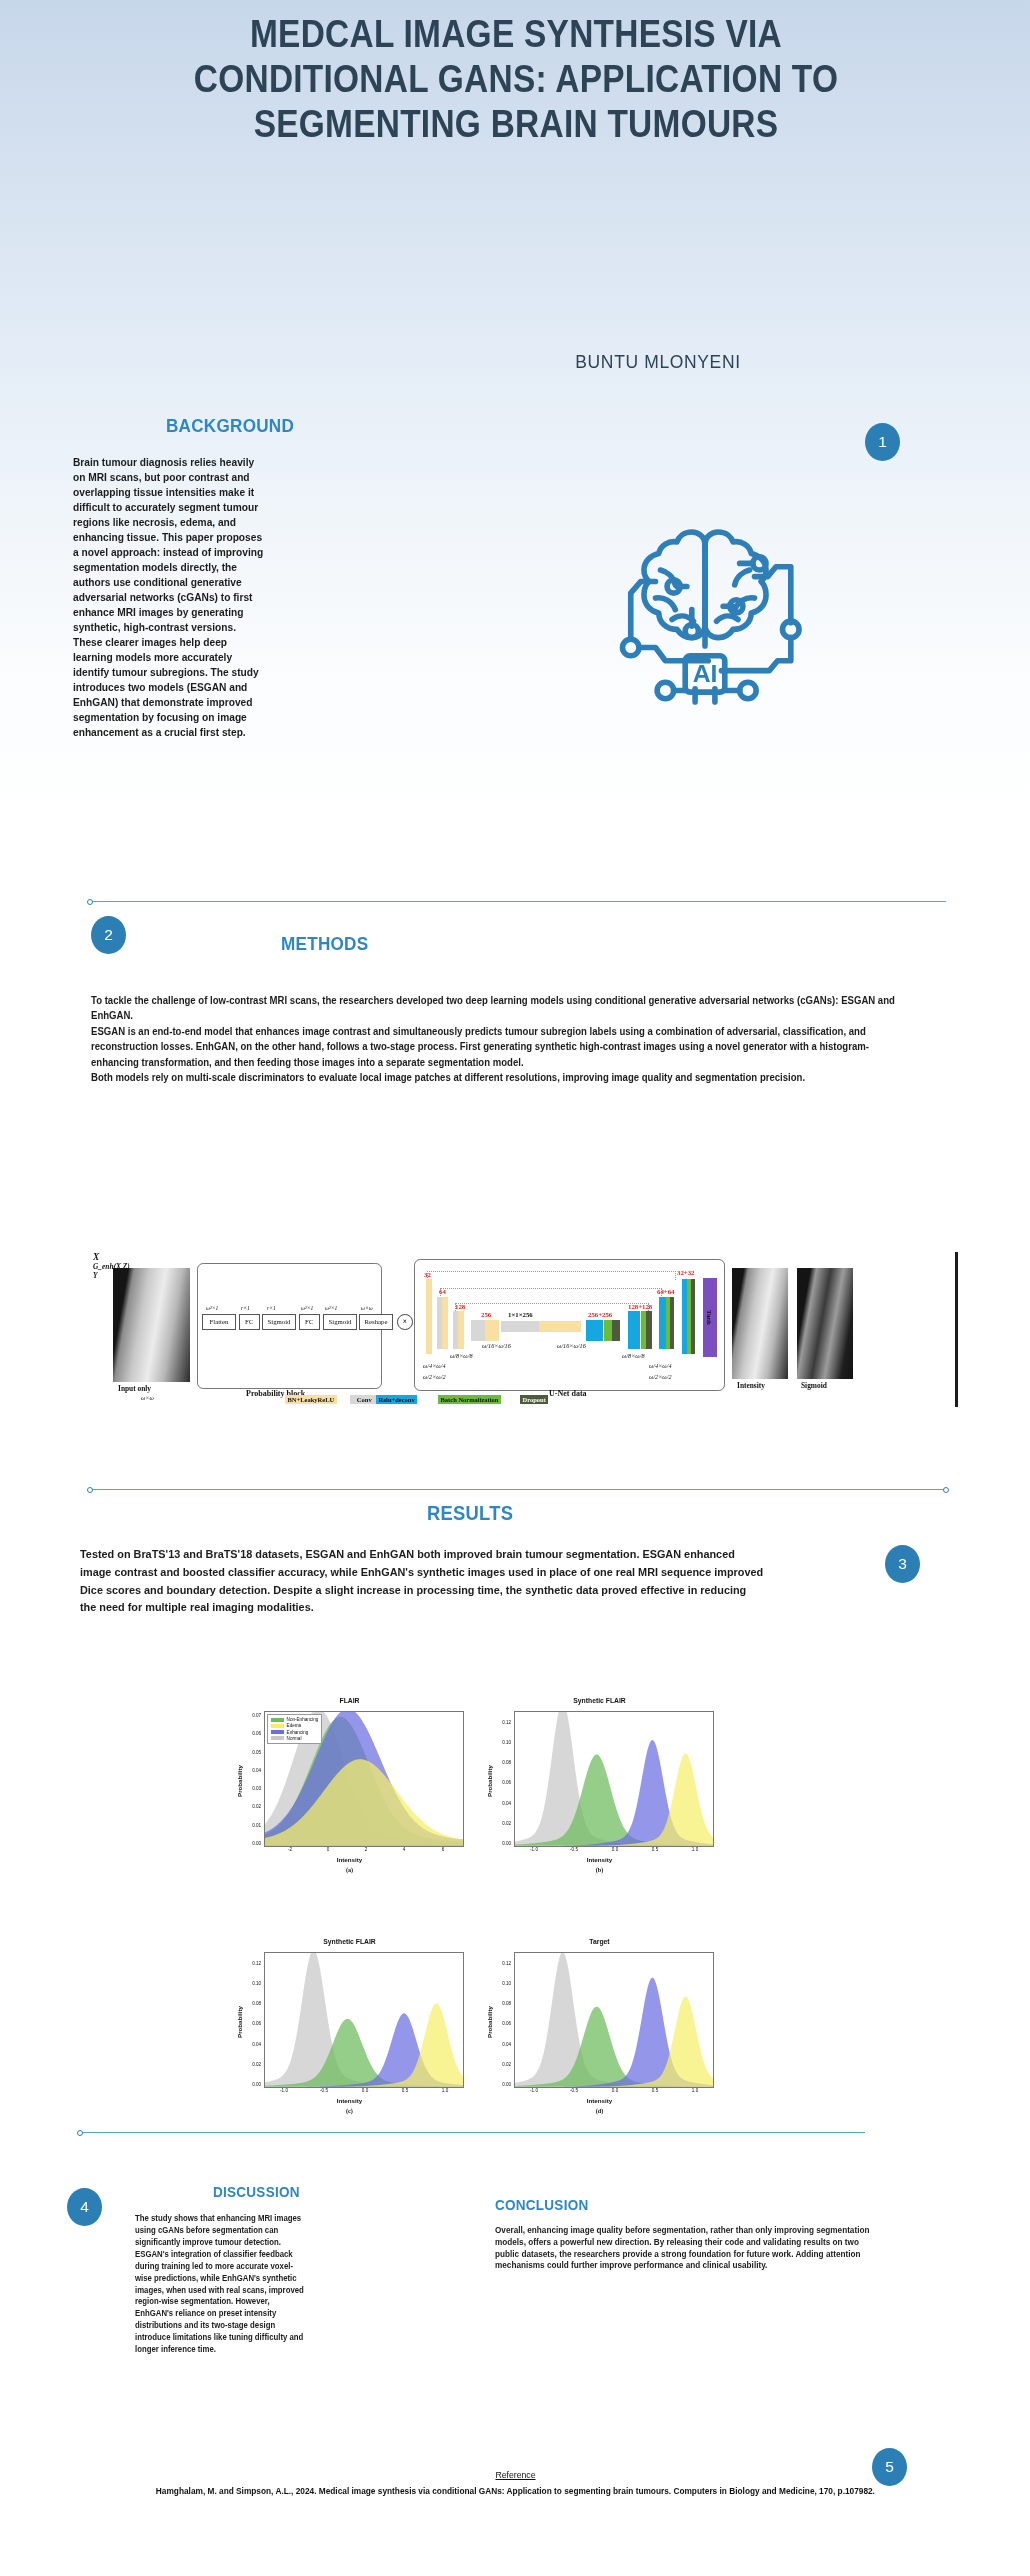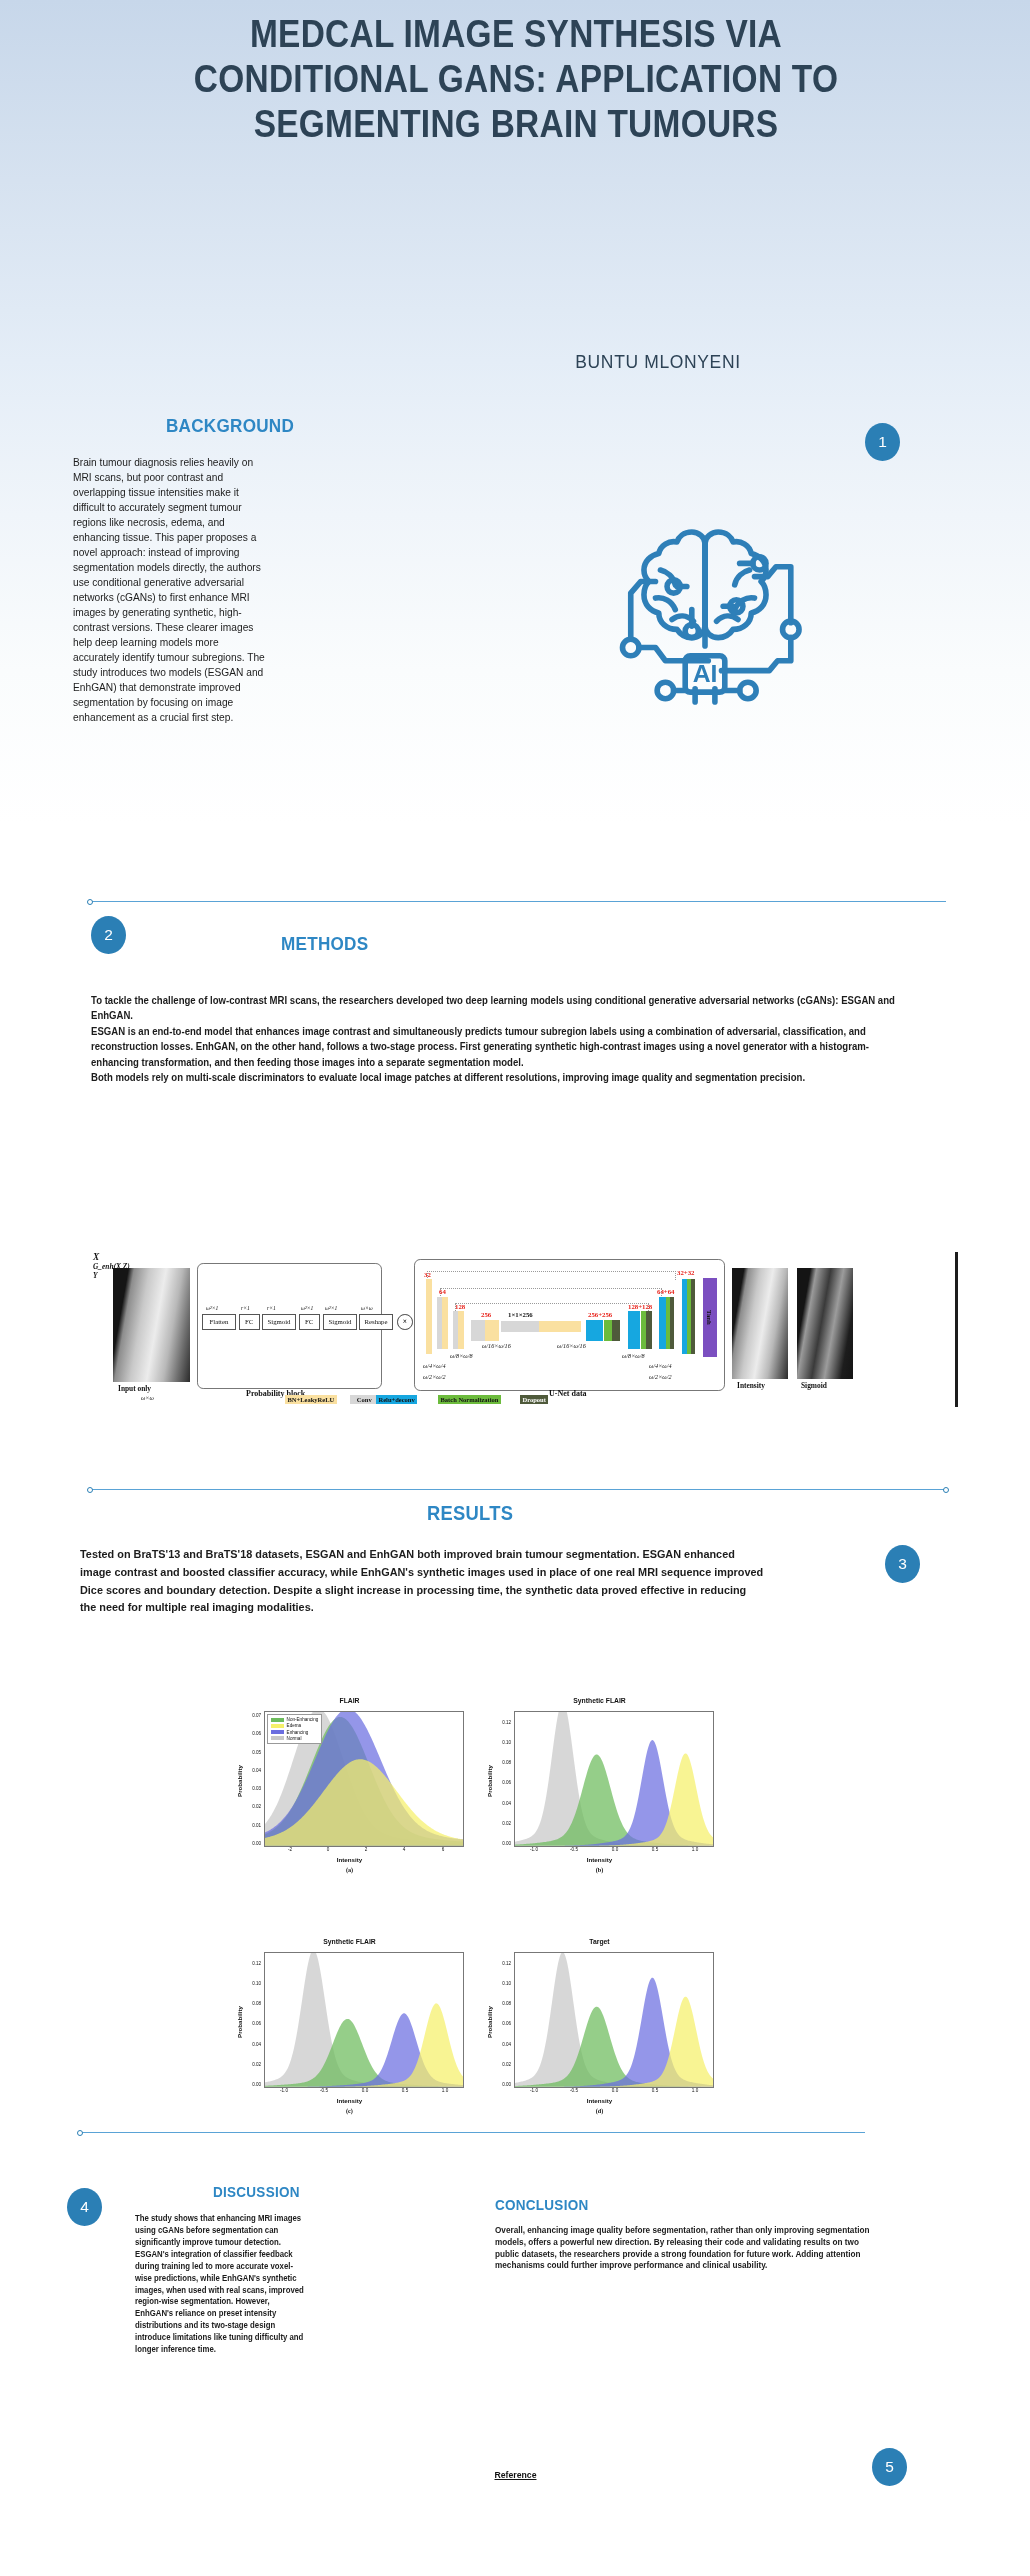--- a/index.html
+++ b/index.html
@@ -51,21 +51,21 @@
   .body-text{color:#1c1c1c;}
   .narrow{
     font-family:"Liberation Sans Narrow","Liberation Sans",sans-serif;
     font-weight:700;transform:scaleX(.93);transform-origin:left top;
   }
 
   
   #bg-head{left:166px;top:415px;font-size:19px;}
   #bg-body{
     position:absolute;left:73px;top:456px;width:192px;
-    font-size:10.2px;line-height:1.47;font-weight:400;
+    font-size:10.2px;line-height:1.47;font-weight:700;
   }
   #brain{position:absolute;left:606px;top:501px;width:198px;height:204px;}
 
   
   #m-head{left:281px;top:933px;font-size:19px;}
   #m-body{
     position:absolute;left:91px;top:993px;width:878px;
     font-size:10.3px;line-height:1.50;
   }
   #m-body p{margin:0;}
@@ -123,21 +123,21 @@
   
   #d-head{left:213px;top:2183px;font-size:15px;}
   #d-body{position:absolute;left:135px;top:2213px;width:185px;
           font-size:8.4px;line-height:1.42;}
   #c-head{left:495px;top:2196px;font-size:15px;}
   #c-body{position:absolute;left:495px;top:2225px;width:377px;
           font-size:8.2px;line-height:1.44;font-weight:700;}
 
   
   #ref-title{position:absolute;left:0;top:2470px;width:1031px;text-align:center;
-             font-size:8.7px;font-weight:700;color:#111;text-decoration:underline;}
+             font-size:8.7px;font-weight:400;color:#111;text-decoration:underline;}
   #ref-body{position:absolute;left:12.4px;top:2486px;width:1006px;text-align:center;
             font-size:8.3px;font-weight:700;color:#111;line-height:1.4;}
 </style>
 </head>
 <body>
 
 <div class="poster">
 
   <div class="title">MEDCAL IMAGE SYNTHESIS VIA CONDITIONAL GANS: APPLICATION TO SEGMENTING BRAIN TUMOURS</div>
   <div class="author">BUNTU MLONYENI</div>
@@ -423,15 +423,16 @@
   <div class="rule" style="left:80px;top:2132px;width:785px"></div>
   <div class="badge" style="left:67px;top:2188px">4</div>
   <div class="sec-head" id="d-head" style="position:absolute">DISCUSSION</div>
   <div class="body-text narrow" id="d-body">The study shows that enhancing MRI images using cGANs before segmentation can significantly improve tumour detection. ESGAN's integration of classifier feedback during training led to more accurate voxel-wise predictions, while EnhGAN's synthetic images, when used with real scans, improved region-wise segmentation. However, EnhGAN's reliance on preset intensity distributions and its two-stage design introduce limitations like tuning difficulty and longer inference time.</div>
 
   <div class="sec-head" id="c-head" style="position:absolute">CONCLUSION</div>
   <div class="body-text" id="c-body">Overall, enhancing image quality before segmentation, rather than only improving segmentation models, offers a powerful new direction. By releasing their code and validating results on two public datasets, the researchers provide a strong foundation for future work. Adding attention mechanisms could further improve performance and clinical usability.</div>
 
   <div class="badge" style="left:872px;top:2448px">5</div>
   <div id="ref-title">Reference </div>
+  <div id="ref-body">Hamghalam, M. and Simpson, A.L., 2024. Medical image synthesis via conditional GANs: Application to segmenting brain tumours. Computers in Biology and Medicine, 170, p.107982.</div>
 
 </div>
 
 
 </body></html>

